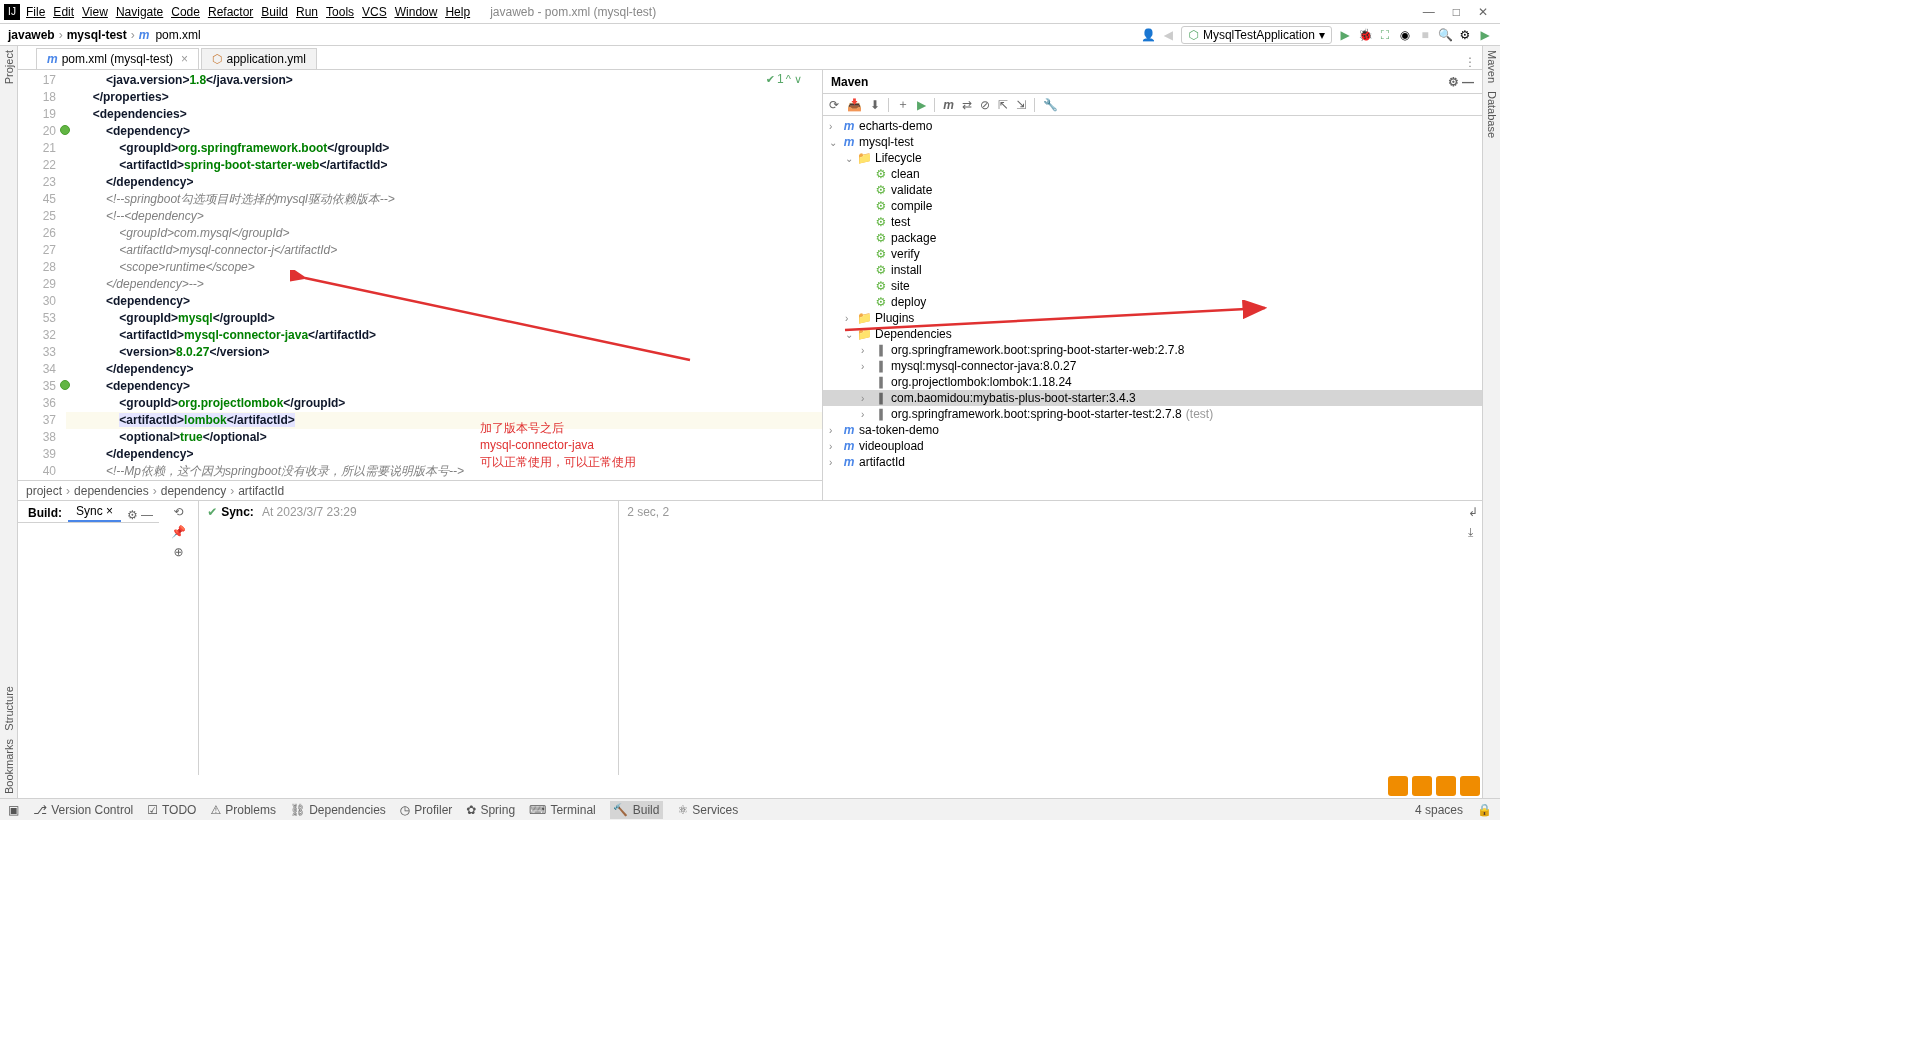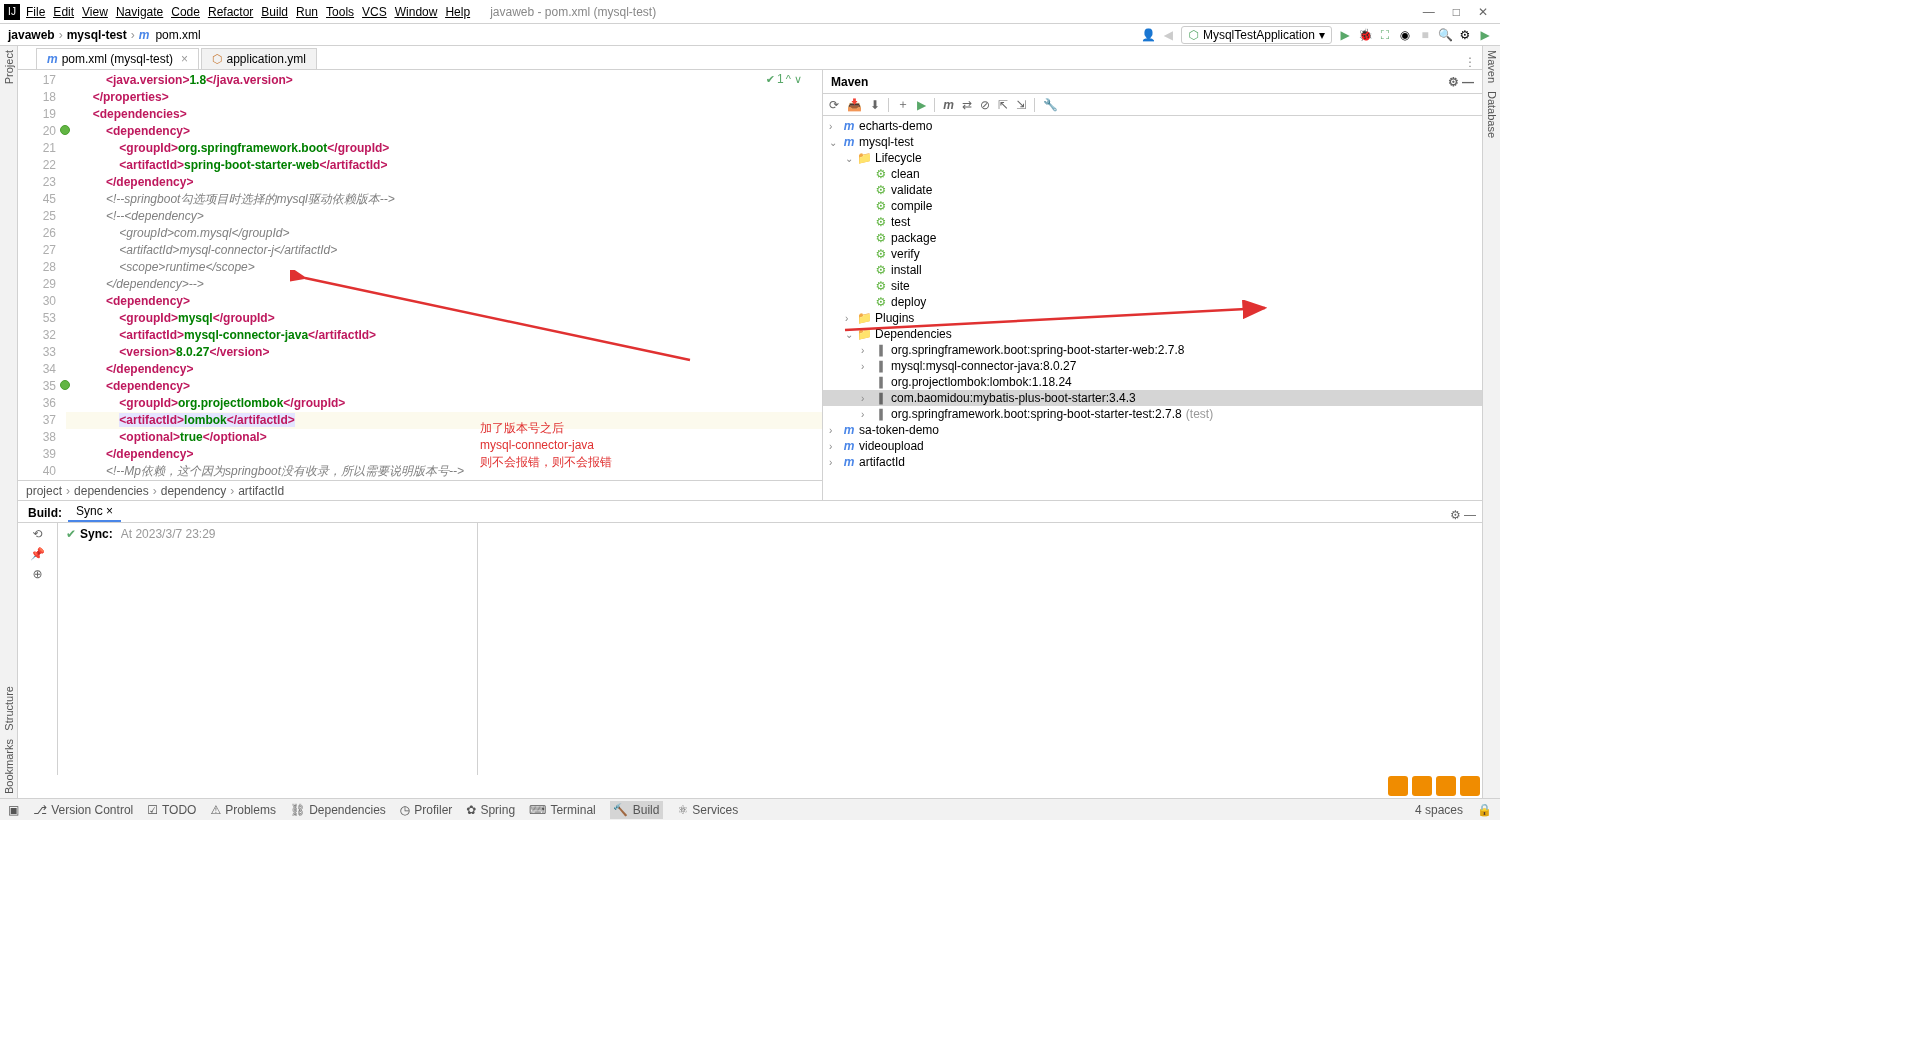--- a/index.html
+++ b/index.html
@@ -23,42 +23,42 @@
 .tab .close { color: #999; margin-left: 4px; }
 .tab.inactive { background: #f2f2f2; }
 .main { display: flex; height: 430px; }
 .editor { flex: 1; display: flex; flex-direction: column; overflow: hidden; }
 .code-area { flex: 1; display: flex; overflow: hidden; position: relative; font-family: "JetBrains Mono", Consolas, monospace; font-size: 12px; }
 .gutter { width: 48px; text-align: right; padding-right: 10px; color: #adadad; background: #fff; line-height: 17px; padding-top: 2px; user-select: none; }
 .gutter .ln { height: 17px; position: relative; }
 .gutter .marker { position: absolute; right: -14px; top: 2px; width: 10px; height: 10px; border-radius: 50%; background: #62b543; border: 1px solid #4a9e2f; }
 .code { flex: 1; padding-top: 2px; line-height: 17px; white-space: pre; overflow: hidden; }
 .code .line { height: 17px; }
-.tag { color: #be185d; font-weight: bold; }
+.tag { color: #0f172a; font-weight: bold; }
 .val { color: #008000; font-weight: bold; }
 .cmt { color: #808080; font-style: italic; }
 .hl { background: #e4e4ff; }
 .line-hl { background: #fcfaed; display: inline-block; width: 100%; }
 .check { position: absolute; top: 2px; right: 20px; color: #59a869; font-size: 11px; display: flex; align-items: center; gap: 2px; }
 .bread-footer { height: 20px; border-top: 1px solid #d1d1d1; display: flex; align-items: center; padding: 0 8px; font-size: 11px; color: #555; gap: 4px; }
 .maven-panel { width: 660px; border-left: 1px solid #d1d1d1; display: flex; flex-direction: column; }
 .maven-header { height: 24px; border-bottom: 1px solid #d1d1d1; display: flex; align-items: center; padding: 0 8px; font-weight: bold; }
 .maven-header .gear { margin-left: auto; color: #666; }
 .maven-toolbar { height: 22px; border-bottom: 1px solid #d1d1d1; display: flex; align-items: center; padding: 0 6px; gap: 8px; color: #666; }
 .maven-toolbar .sep-v { width: 1px; height: 14px; background: #ccc; }
 .maven-tree { flex: 1; overflow: auto; padding: 2px 0; }
 .tree-row { display: flex; align-items: center; height: 16px; padding-left: 6px; cursor: pointer; }
 .tree-row.selected { background: #d5d5d5; }
 .tree-row .arrow { width: 12px; color: #888; font-size: 10px; }
 .tree-row .ticon { width: 16px; text-align: center; margin-right: 2px; }
 .tree-row .ticon.m { color: #4a86e8; font-weight: bold; font-style: italic; }
 .tree-row .ticon.g { color: #62b543; }
 .tree-row .ticon.f { color: #6e9cbe; }
 .tree-row .dim { color: #999; margin-left: 4px; }
-.build-panel { height: 275px; border-top: 1px solid #d1d1d1; display: flex; flex-direction: column; }
+.build-panel { height: 275px; border-top: 1px solid #d1d1d1; display: flex; flex-direction: row; }
 .build-tabs { height: 22px; border-bottom: 1px solid #d1d1d1; display: flex; align-items: flex-end; padding-left: 4px; }
 .build-tabs .lbl { padding: 2px 6px; font-weight: bold; }
 .build-tabs .btab { padding: 2px 8px; border-bottom: 2px solid #4a86e8; text-align: right; }
 .build-tabs .gear { margin-left: auto; padding: 0 6px; color: #666; }
 .build-body { flex: 1; display: flex; }
 .build-left { width: 40px; border-right: 1px solid #d1d1d1; display: flex; flex-direction: column; align-items: center; padding-top: 4px; gap: 6px; color: #666; }
 .build-tree { width: 420px; border-right: 1px solid #d1d1d1; padding: 4px 8px; }
 .build-tree .row { display: flex; align-items: center; gap: 4px; }
 .build-tree .ok { color: #59a869; }
 .build-tree .ts { color: #999; margin-left: 4px; }
@@ -345,20 +345,27 @@
           <span>📌</span>
           <span>⊕</span>
         </div>
         <div class="build-tree">
           <div class="row">
             <span class="ok">✔</span>
             <b>Sync:</b>
             <span class="ts">At 2023/3/7 23:29</span>
           </div>
         </div>
+        <div class="build-out">
+          <span>2 sec, 2</span>
+          <div class="rail">
+            <span>↲</span>
+            <span>⤓</span>
+          </div>
+        </div>
       </div>
     </div>
   </div>
 
   <div class="col-right">
     <div class="v">Maven</div>
     <div class="v">Database</div>
   </div>
 </div>
 
@@ -404,21 +411,21 @@
     </div>
   <div class="right">
     <span>4 spaces</span>
     <span>🔒</span>
   </div>
 </div>
 
 <div class="overlay-red" style="left:480px; top:420px;">
   <div>加了版本号之后</div>
   <div>mysql-connector-java</div>
-  <div>则不会报错，则不会报错</div>
+  <div>可以正常使用，可以正常使用</div>
 </div>
 <svg class="arrow-red" style="left:290px; top:270px;" width="410" height="100">
   <defs>
       <marker id="ah1" markerWidth="10" markerHeight="8" refX="1" refY="4" orient="auto">
         <polygon points="10 0, 0 4, 10 8" fill="#e03131"></polygon>
       </marker>
     </defs>
   <line x1="400" y1="90" x2="15" y2="8" stroke="#e03131" stroke-width="2.5" marker-end="url(#ah1)"></line>
 </svg>
 <svg class="arrow-red" style="left:840px; top:300px;" width="440" height="40">

